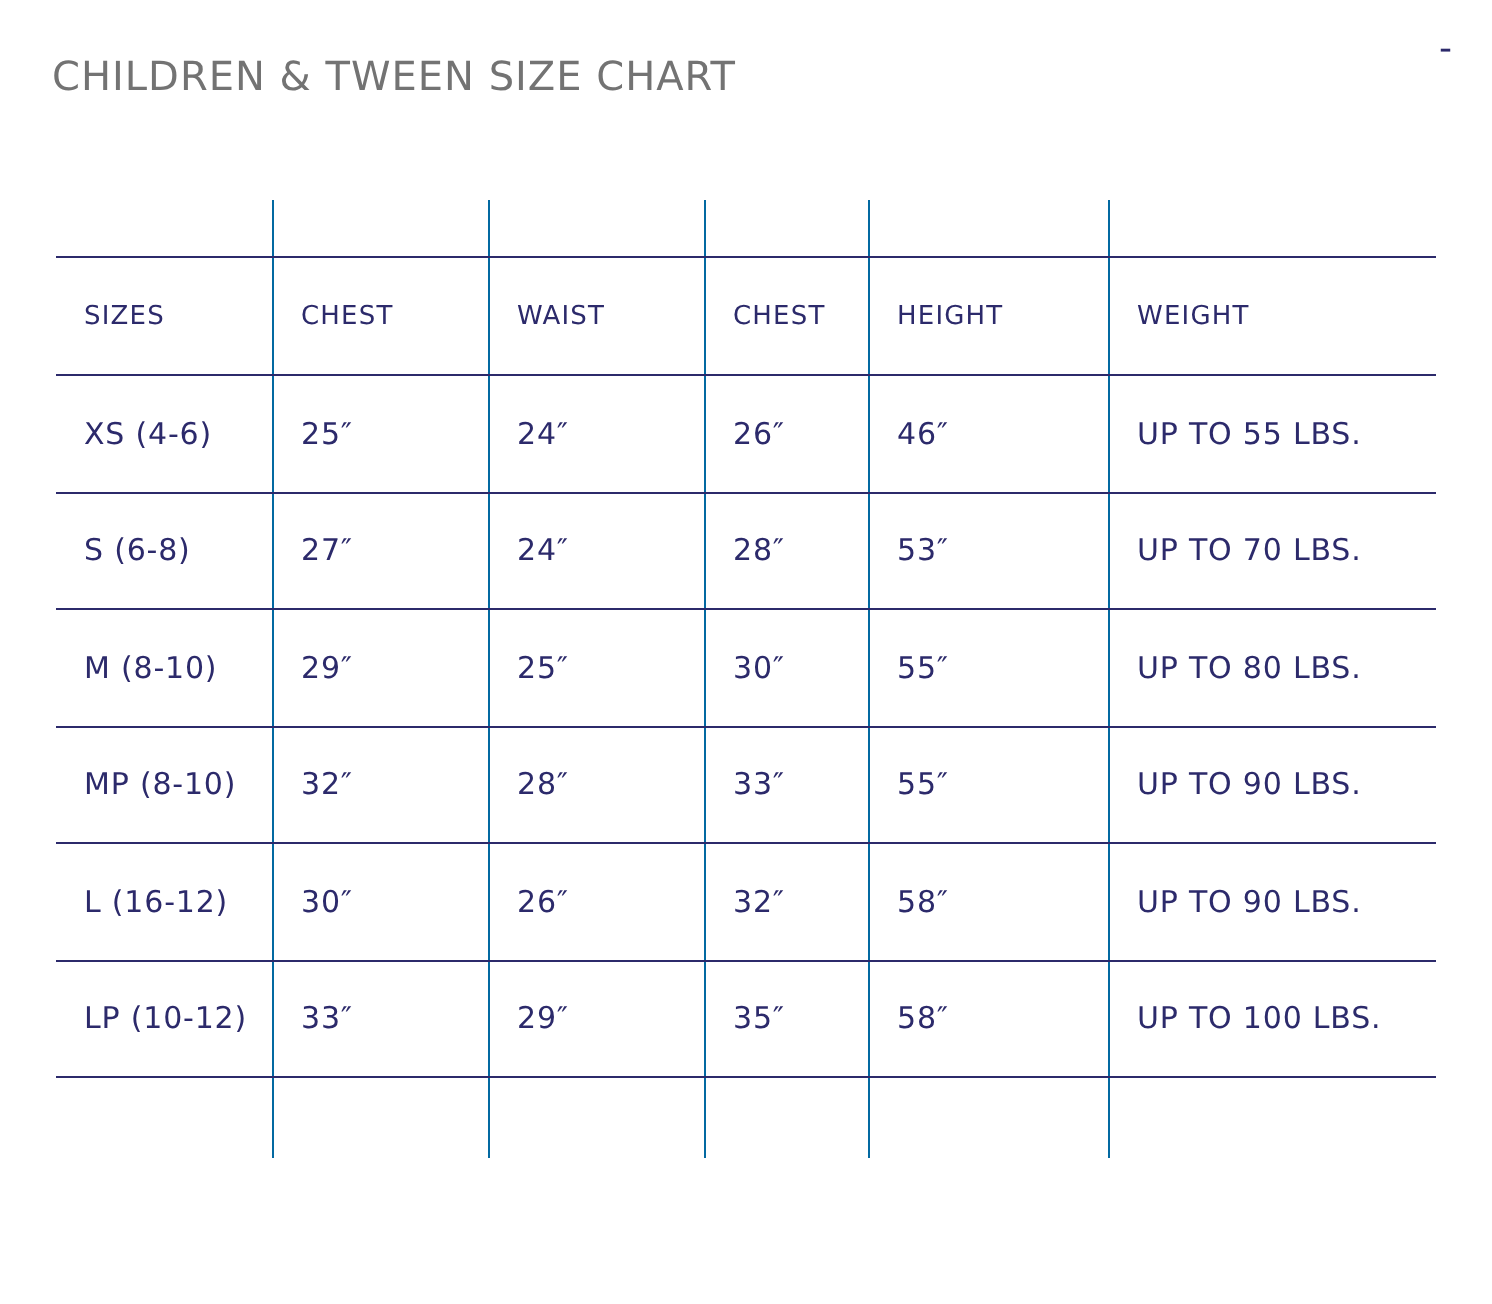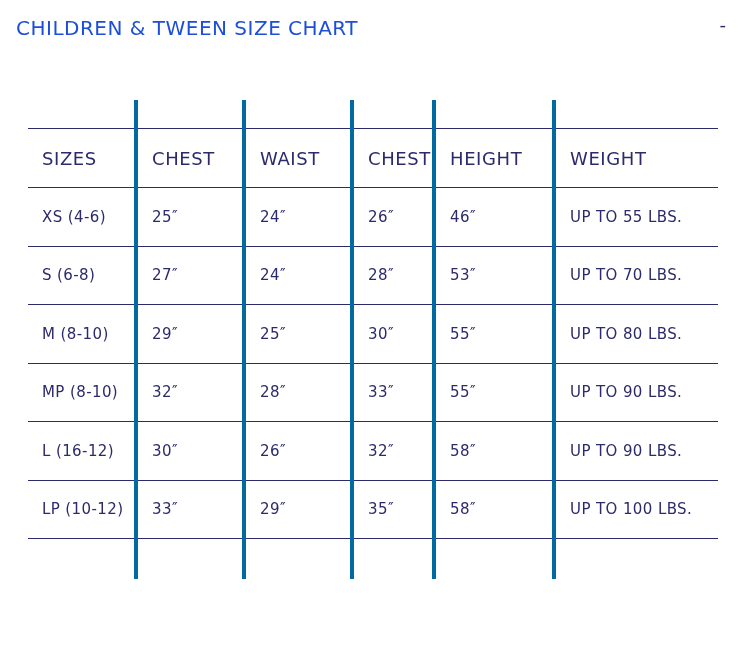--- a/index.html
+++ b/index.html
@@ -25,23 +25,23 @@
     top: 14px;
     left: 14px;
     right: 14px;
     display: flex;
     align-items: flex-start;
     justify-content: space-between;
   }
   .chart-title {
     font-size: 20px;
     letter-spacing: 0.5px;
-    color: #1d4ed8;
+    color: #737373;
     font-weight: normal;
-    margin: 2px;
+    margin: 12px;
     line-height: 1.2;
   }
   .collapse-btn {
     font-size: 18px;
     color: #2c2a6b;
     line-height: 1;
     padding: 2px 6px;
     user-select: none;
   }
   .table-wrap {
@@ -57,35 +57,35 @@
   }
   table.size-table col.c0 { width: 108px; }
   table.size-table col.c1 { width: 108px; }
   table.size-table col.c2 { width: 108px; }
   table.size-table col.c3 { width: 82px; }
   table.size-table col.c4 { width: 120px; }
   table.size-table col.c5 { width: 164px; }
 
   table.size-table td,
   table.size-table th {
-    border-left: 4px solid #0369a1;
+    border-left: 1px solid #0369a1;
     border-bottom: 1px solid #2c2a6b;
     text-align: left;
     vertical-align: middle;
     padding: 0 0 0 14px;
     font-weight: normal;
     color: #2c2a6b;
   }
   table.size-table tr.spacer-row td {
     height: 28px;
     border-bottom: 1px solid #2c2a6b;
   }
   table.size-table tr.header-row th {
     height: 58px;
-    font-size: 18px;
+    font-size: 13px;
     letter-spacing: 0.6px;
   }
   table.size-table tr.data-row td {
     height: 57.5px;
     font-size: 15px;
     letter-spacing: 0.4px;
   }
   table.size-table tr.bottom-row td {
     height: 40px;
     border-bottom: none;

